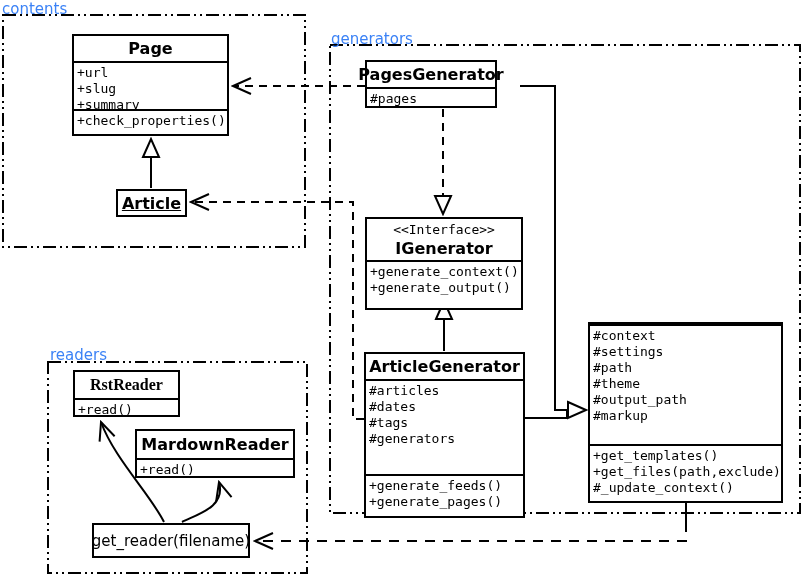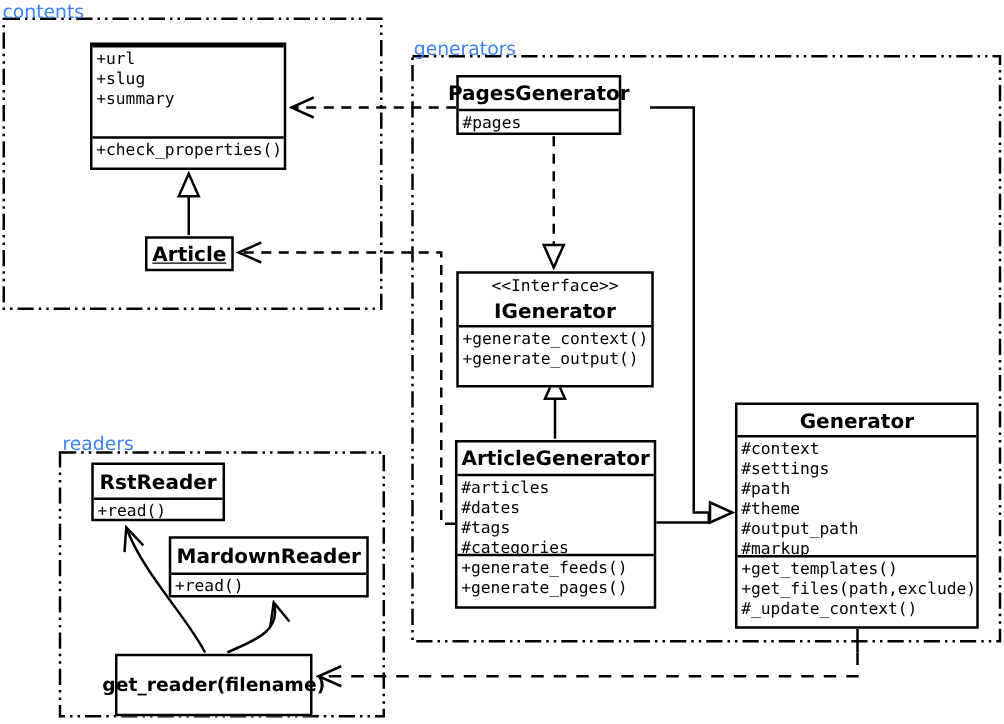--- a/index.html
+++ b/index.html
@@ -86,20 +86,21 @@
 
     
     <path d="M182,522 C198,514 226,507 219,482" fill="none" stroke="#000" stroke-width="2" marker-end="url(#vee)"></path>
   </svg>
 
   <div class="pkg-label" style="left:2px;top:0px;">contents</div>
   <div class="pkg-label" style="left:331px;top:30px;">generators</div>
   <div class="pkg-label" style="left:50px;top:346px;">readers</div>
 
   <div class="cls" style="left:72px;top:34px;width:157px;height:102px;">
+    <div class="cls-title" style="height:25px;">Page</div>
     <div class="sec">
       <div class="row">+url</div>
       <div class="row">+slug</div>
       <div class="row">+summary</div>
     </div>
     <div class="sec" style="flex:0 0 21px;">
       <div class="row">+check_properties()</div>
     </div>
   </div>
 
@@ -118,62 +119,61 @@
     <div class="igen-head" style="height:41px;">
       <div class="stereo">&lt;&lt;Interface&gt;&gt;</div>
       <div class="cls-title" style="height:20px;">IGenerator</div>
     </div>
     <div class="sec">
       <div class="row">+generate_context()</div>
       <div class="row">+generate_output()</div>
     </div>
   </div>
 
-  <div class="cls" style="left:364px;top:352px;width:161px;height:135px;">
+  <div class="cls" style="left:364px;top:352px;width:161px;height:166px;">
     <div class="cls-title" style="height:25px;">ArticleGenerator</div>
     <div class="sec">
       <div class="row">#articles</div>
       <div class="row">#dates</div>
       <div class="row">#tags</div>
-      <div class="row">#categories</div>
+      <div class="row">#generators</div>
     </div>
     <div class="sec" style="flex:0 0 38px;">
       <div class="row">+generate_feeds()</div>
       <div class="row">+generate_pages()</div>
     </div>
   </div>
 
   <div class="cls" style="left:588px;top:322px;width:195px;height:181px;">
-    <div class="cls-title" style="height:24px;">Generator</div>
     <div class="sec">
       <div class="row">#context</div>
       <div class="row">#settings</div>
       <div class="row">#path</div>
       <div class="row">#theme</div>
       <div class="row">#output_path</div>
       <div class="row">#markup</div>
     </div>
     <div class="sec" style="flex:0 0 53px;">
       <div class="row">+get_templates()</div>
       <div class="row">+get_files(path,exclude)</div>
       <div class="row">#_update_context()</div>
     </div>
   </div>
 
   <div class="cls" style="left:73px;top:370px;width:107px;height:47px;">
-    <div class="cls-title" style="height:26px;">RstReader</div>
+    <div class="cls-title" style="height:26px;font-family:Liberation Serif, serif;">RstReader</div>
     <div class="sec">
       <div class="row">+read()</div>
     </div>
   </div>
 
   <div class="cls" style="left:135px;top:429px;width:160px;height:49px;">
     <div class="cls-title" style="height:27px;">MardownReader</div>
     <div class="sec">
       <div class="row">+read()</div>
     </div>
   </div>
 
-  <div class="plain-box" style="left:92px;top:523px;width:158px;height:50px;font-weight:bold;">
+  <div class="plain-box" style="left:92px;top:523px;width:158px;height:35px;">
     <span>get_reader(filename)</span>
   </div>
 
 </div>
 
 </body></html>

